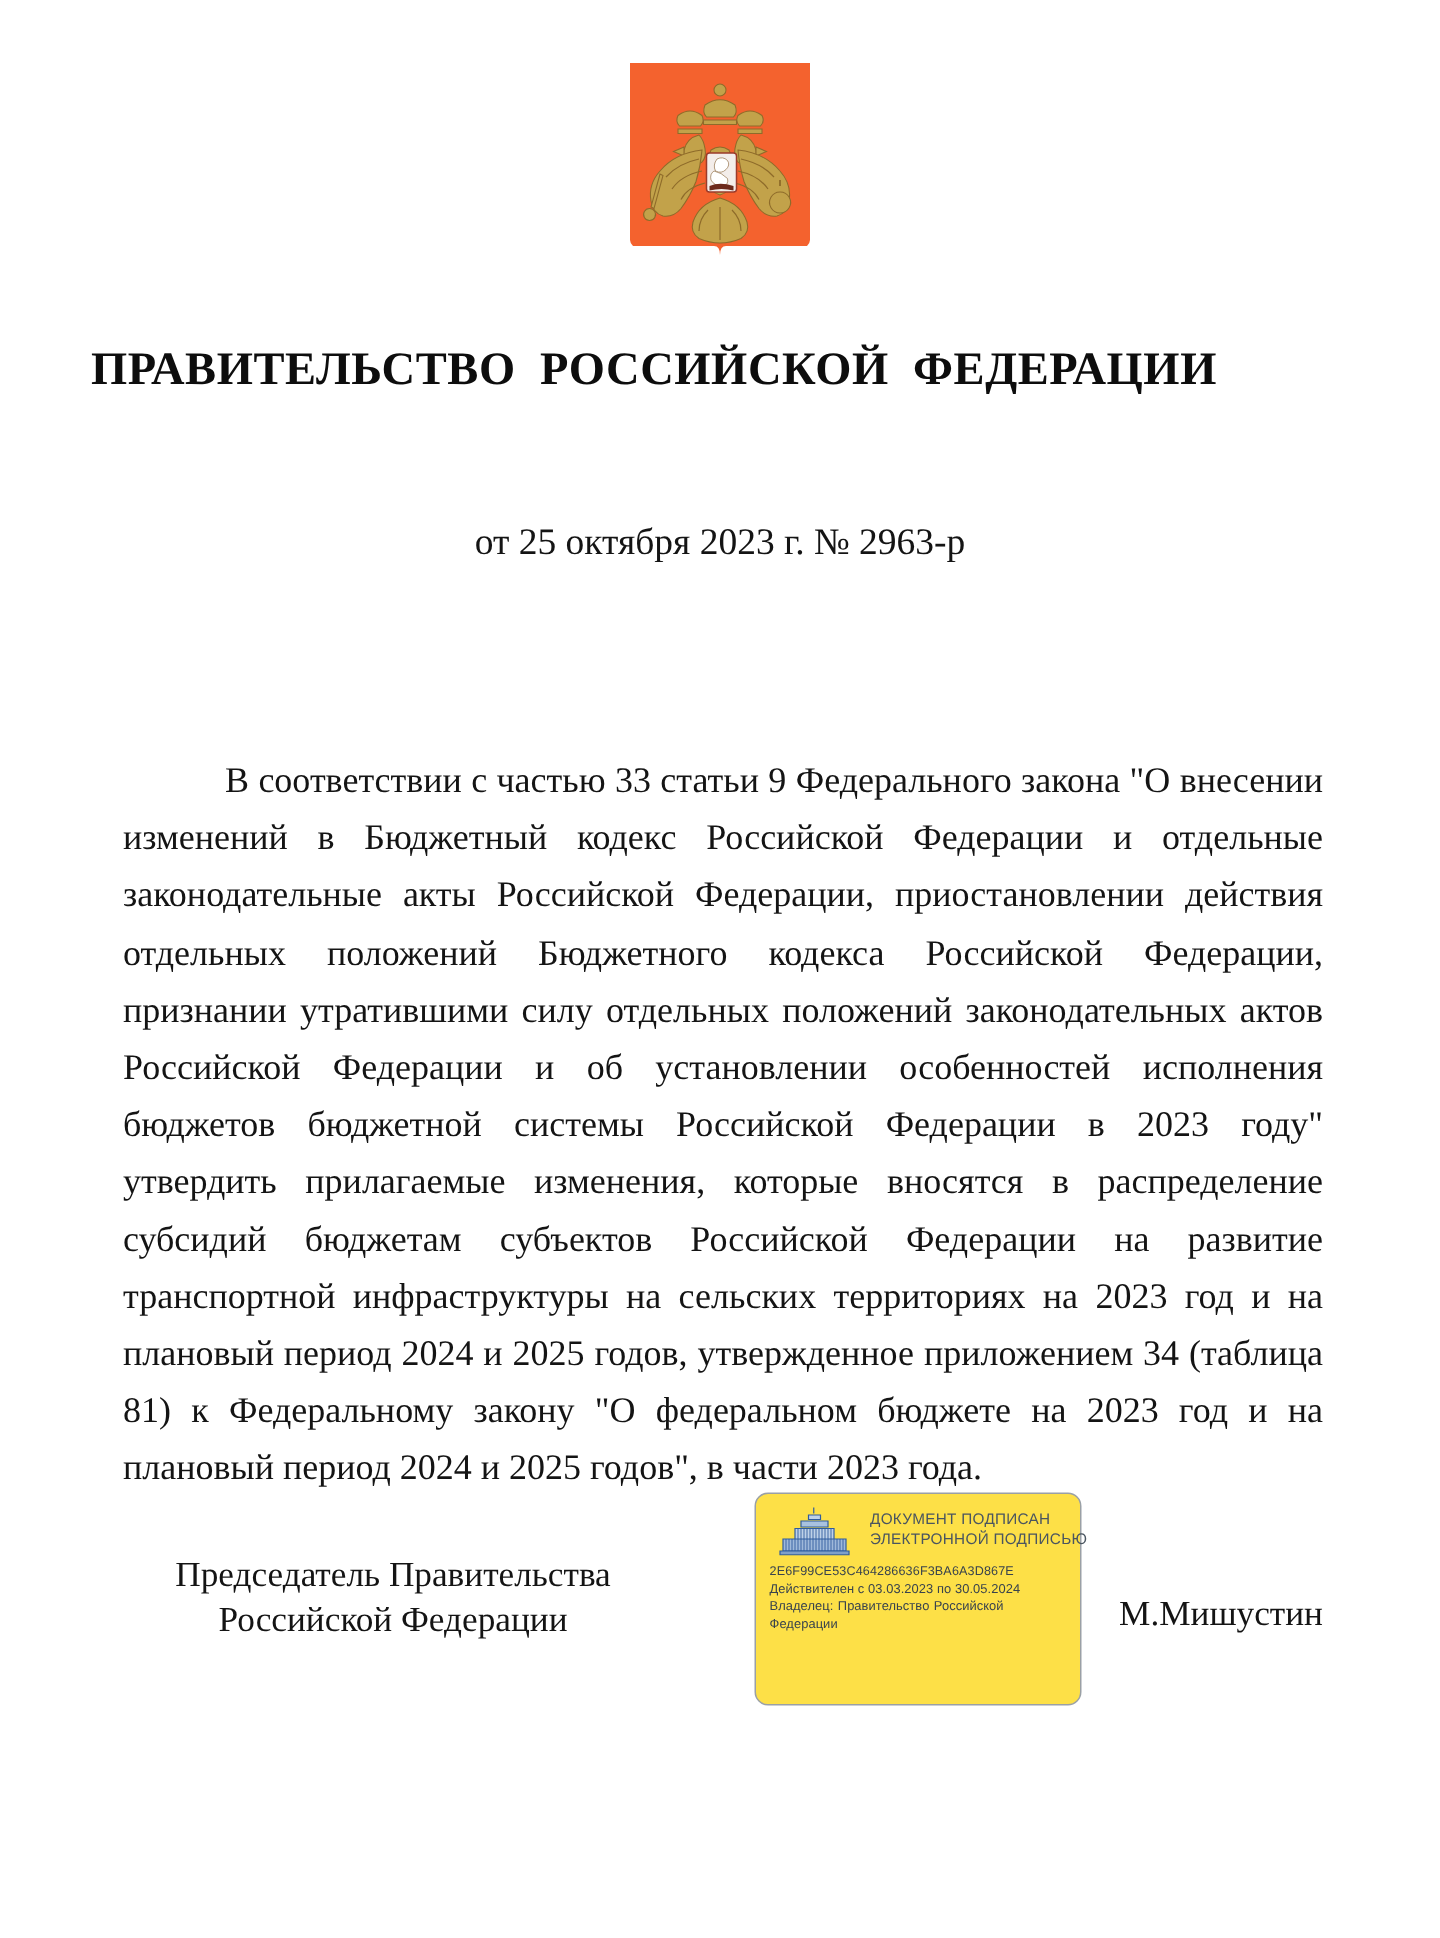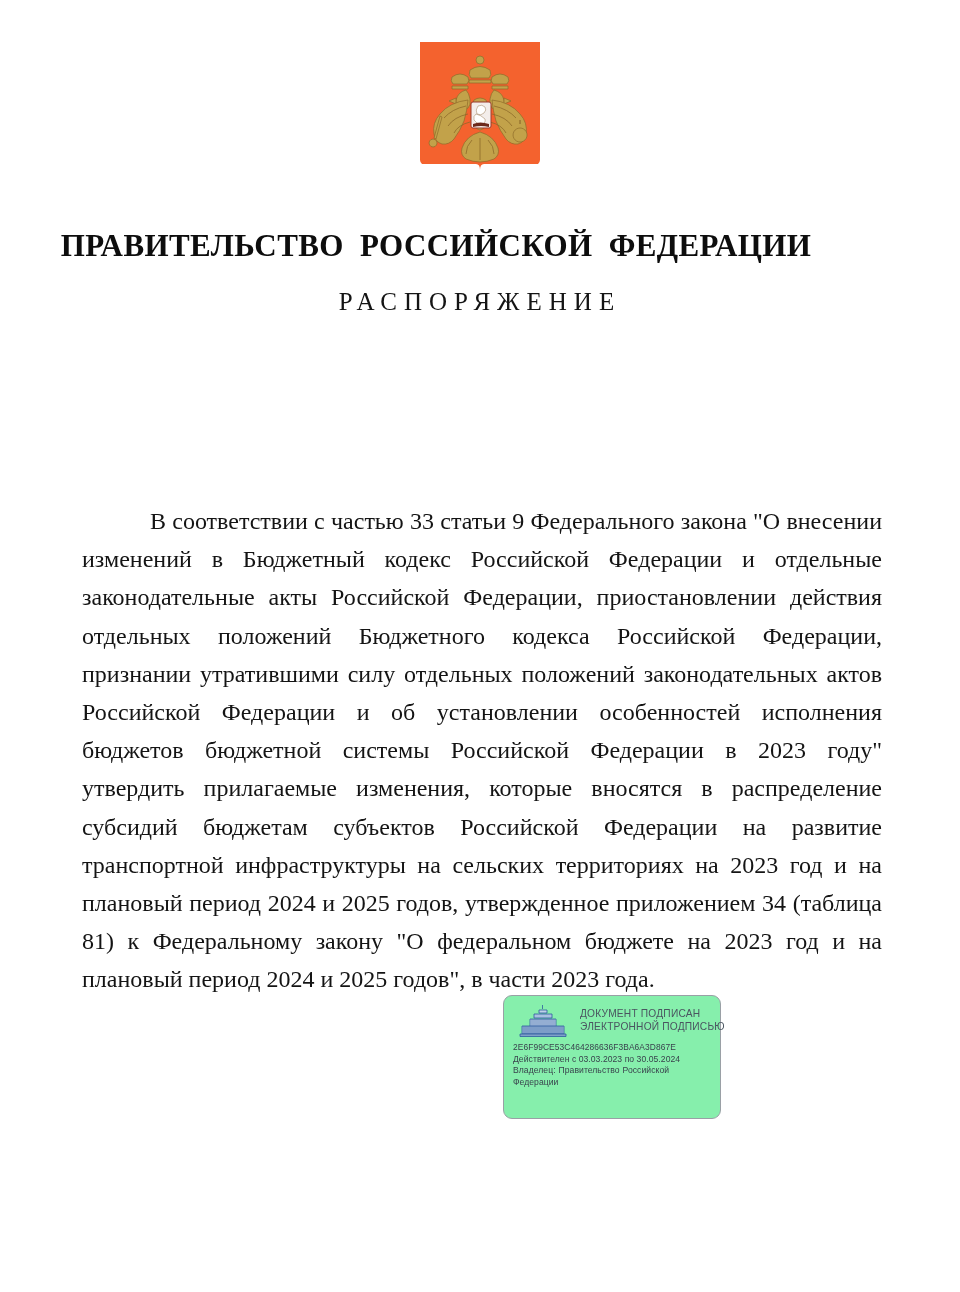--- a/index.html
+++ b/index.html
@@ -124,24 +124,24 @@
     color: #141414;
     white-space: nowrap;
   }
 
   
   .stamp {
     position: absolute;
     left: 503px;
     top: 995px;
     width: 218px;
-    height: 124px;
+    height: 142px;
     border: 1.5px solid #9aa0a6;
     border-radius: 9px;
-    background: #86efac;
+    background: #fde047;
     box-sizing: border-box;
     padding: 7px 9px 5px 9px;
     font-family: "Liberation Sans", "DejaVu Sans", sans-serif;
   }
   .stamp-head {
     display: flex;
     align-items: center;
     gap: 7px;
     height: 36px;
   }
@@ -220,24 +220,28 @@
         <g fill="#ffffff" stroke="#9a7b55" stroke-width="0.5">
           <path d="M62 66 q4 -2 7 1 q2 3 -1 6 q-3 3 -7 1 q-2 -4 1 -8 z"></path>
           <path d="M60 74 q5 1 9 5 q1 4 -3 5 q-6 0 -8 -4 q-1 -4 2 -6 z"></path>
         </g>
         <path d="M57 84 q7 -3 16 0 l0 3 q-8 -2 -16 0 z" fill="#6d2a1c"></path>
       </svg>
     </div>
   </div>
 
   <div class="gov-title">ПРАВИТЕЛЬСТВО  РОССИЙСКОЙ  ФЕДЕРАЦИИ</div>
-  <div class="doc-type">РАСПОРЯЖЕНИЕ</div>
+  <div class="doc-date">от 25 октября 2023 г. № 2963-р</div>
 
   <div class="body-text">В соответствии с частью 33 статьи 9 Федерального закона "О внесении изменений в Бюджетный кодекс Российской Федерации и отдельные законодательные акты Российской Федерации, приостановлении действия отдельных положений Бюджетного кодекса Российской Федерации, признании утратившими силу отдельных положений законодательных актов Российской Федерации и об установлении особенностей исполнения бюджетов бюджетной системы Российской Федерации в 2023 году" утвердить прилагаемые изменения, которые вносятся в распределение субсидий бюджетам субъектов Российской Федерации на развитие транспортной инфраструктуры на сельских территориях на 2023 год и на плановый период 2024 и 2025 годов, утвержденное приложением 34 (таблица 81) к Федеральному закону "О федеральном бюджете на 2023 год и на плановый период 2024 и 2025 годов", в части 2023 года.</div>
 
+  <div class="sign-row">
+    <div class="sign-title">Председатель Правительства Российской Федерации</div>
+    <div class="sign-name">М.Мишустин</div>
+  </div>
 
   <div class="stamp">
     <div class="stamp-head">
       <div class="stamp-bld">
         <svg viewBox="0 0 60 34" xmlns="http://www.w3.org/2000/svg">
           <g stroke="#2F5C9E" stroke-width="0.8" fill="none">
             <path d="M29.5 1 v4"></path>
             <path d="M26 6 h8 v3 h-8 z" fill="#BFD2E8"></path>
             <path d="M21 10 h18 v4 h-18 z" fill="#A9C2DF"></path>
             <path d="M17 15 h26 v10 h-26 z" fill="#BFD2E8"></path>

